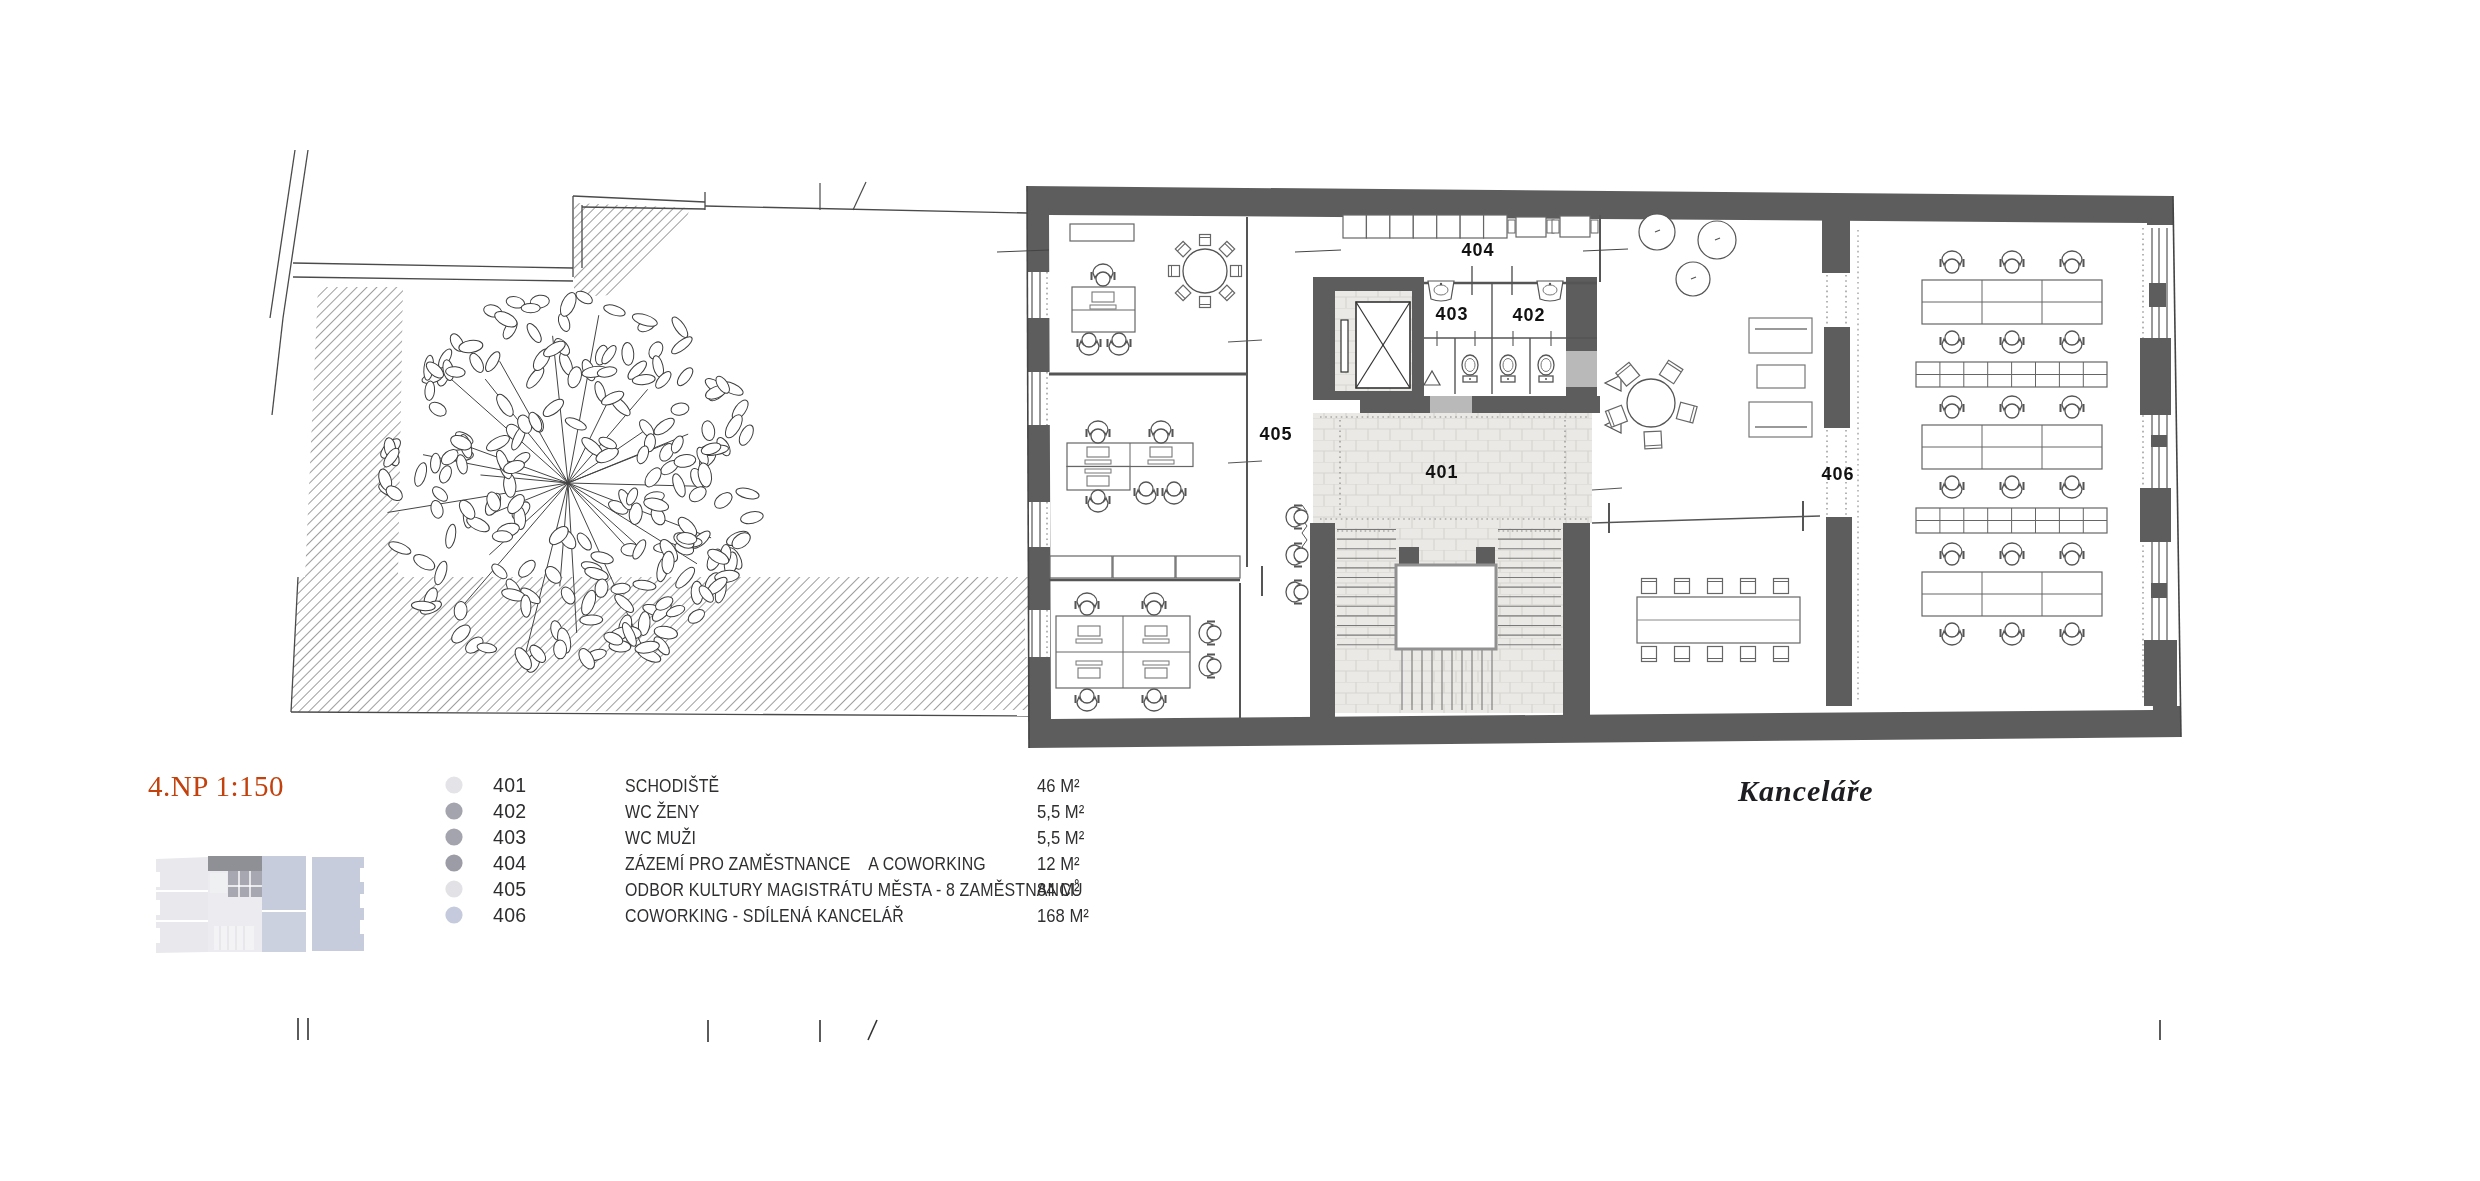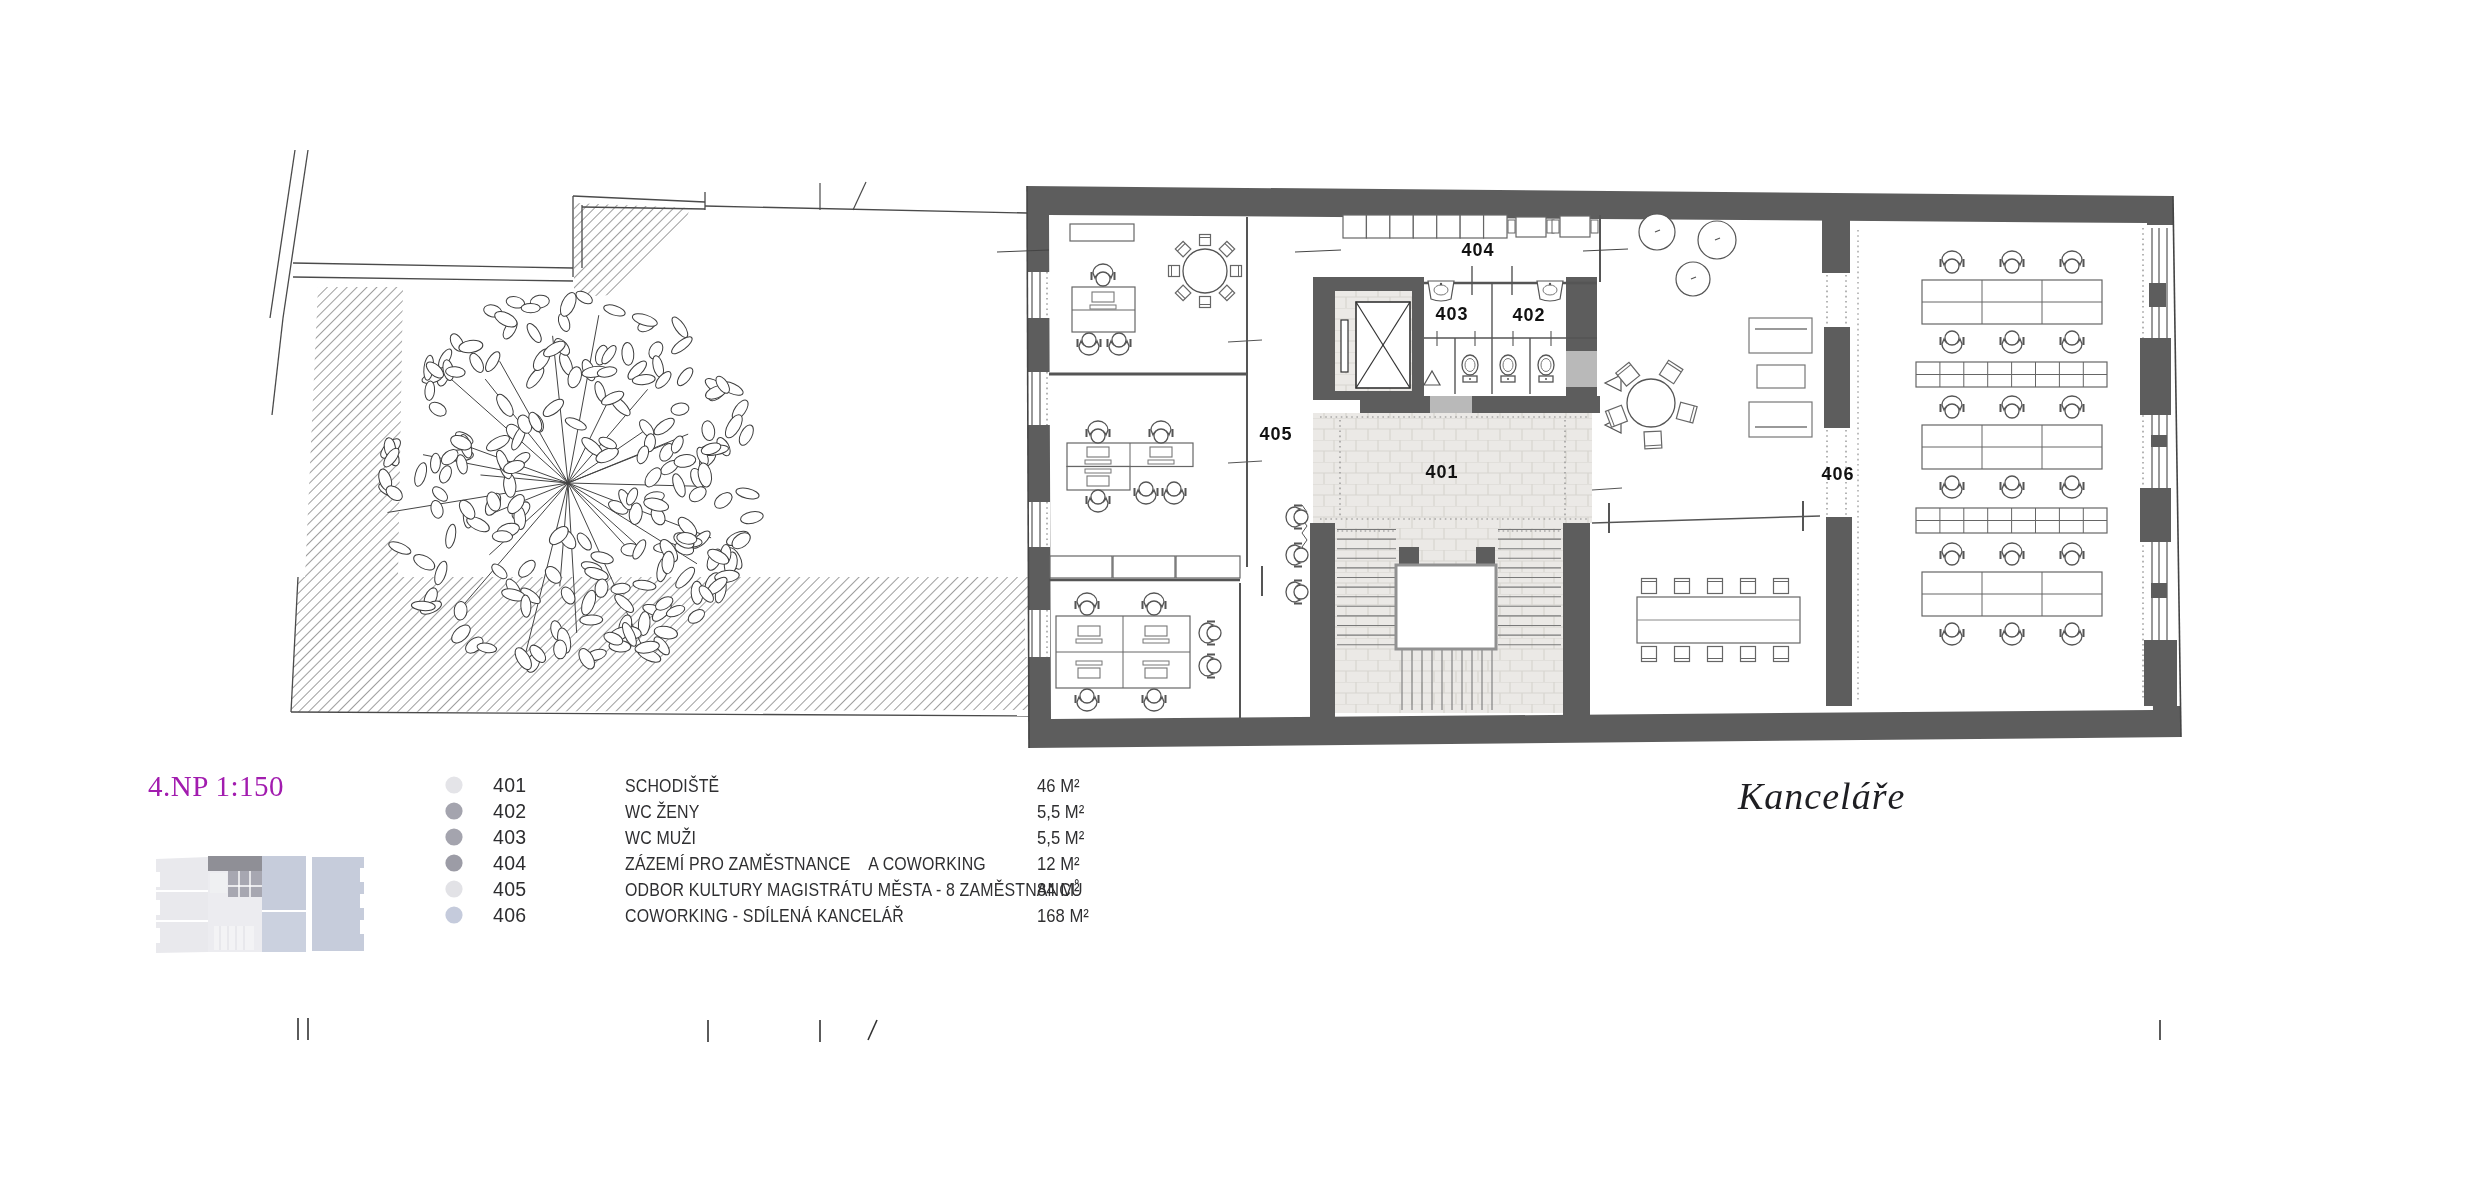--- a/index.html
+++ b/index.html
@@ -1,22 +1,22 @@
 <!DOCTYPE html>
 <html><head>
 <meta charset="utf-8">
 <style>
   html,body{margin:0;padding:0;background:#fff;}
   .canvas{position:relative;width:2480px;height:1181px;background:#fff;overflow:hidden;
           font-family:"Liberation Sans",sans-serif;}
   #plan{position:absolute;left:0;top:0;}
   .scale-label{position:absolute;left:148px;top:770px;font-family:"Liberation Serif",serif;
-               font-size:29px;color:#a21caf;letter-spacing:.5px;}
+               font-size:29px;color:#c2410c;letter-spacing:.5px;}
   .sheet-title{position:absolute;left:1738px;top:774px;font-family:"Liberation Serif",serif;
-               font-style:italic;font-size:38px;color:#1e1e22;letter-spacing:1px;}
+               font-style:italic;font-size:30px;color:#1e1e22;letter-spacing:1px;font-weight:bold;}
   .legend{position:absolute;left:445px;top:774px;width:760px;height:160px;}
   .lrow{position:absolute;left:0;height:24px;width:760px;}
   .ldot{position:absolute;left:0;top:2px;}
   .lnum{position:absolute;left:48px;top:0;font-size:19.5px;color:#2d2d2f;letter-spacing:.3px;}
   .lname{position:absolute;left:180px;top:1px;font-size:18.5px;color:#2f2f31;white-space:pre;
          display:inline-block;transform:scaleX(.86);transform-origin:0 50%;letter-spacing:.2px;}
   .larea{position:absolute;left:592px;top:1px;font-size:18.5px;color:#2f2f31;
          display:inline-block;transform:scaleX(.9);transform-origin:0 50%;}
   .thumb{position:absolute;left:148px;top:846px;}
   text.rlabel{font-family:"Liberation Sans",sans-serif;font-weight:800;font-size:18px;

